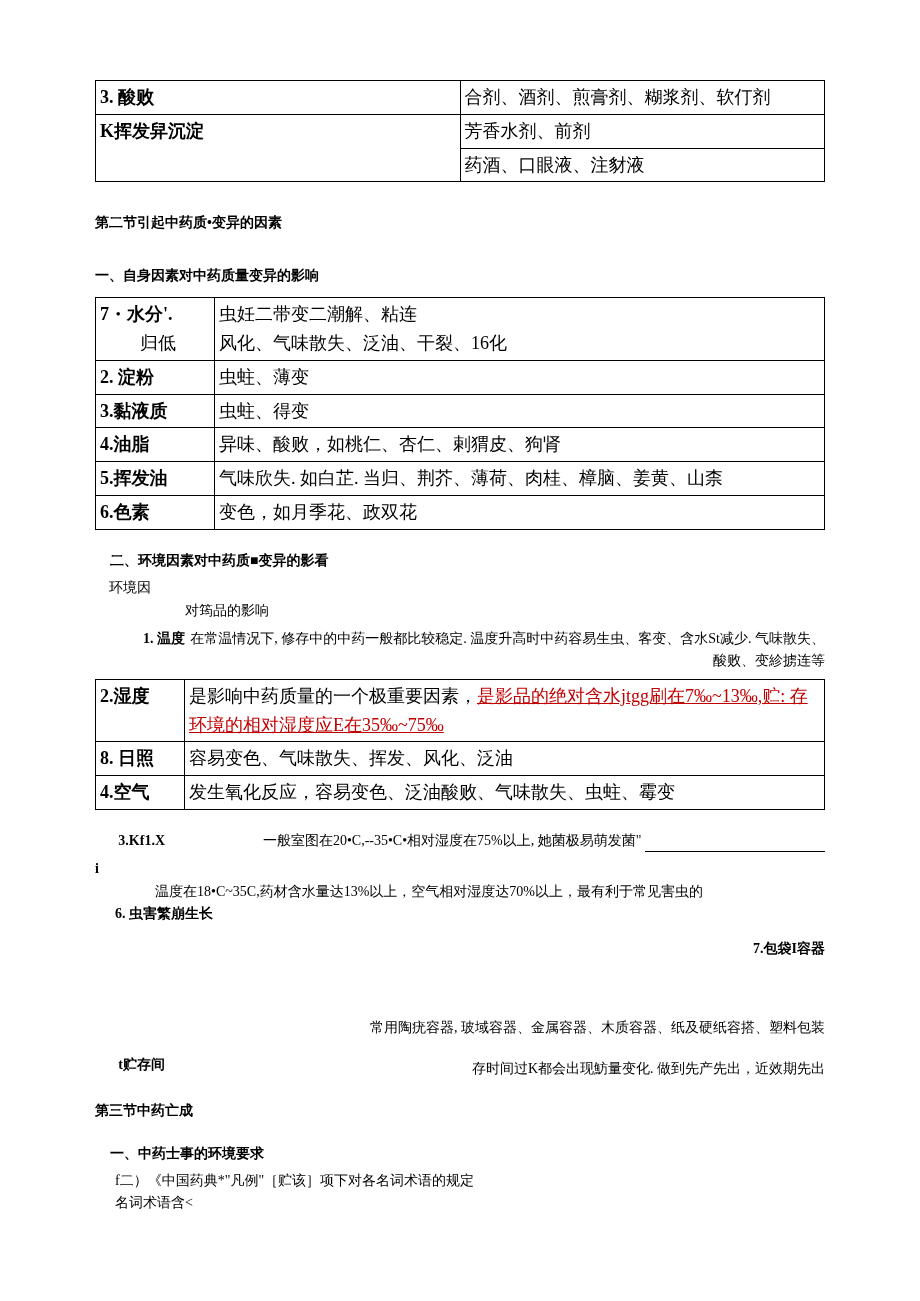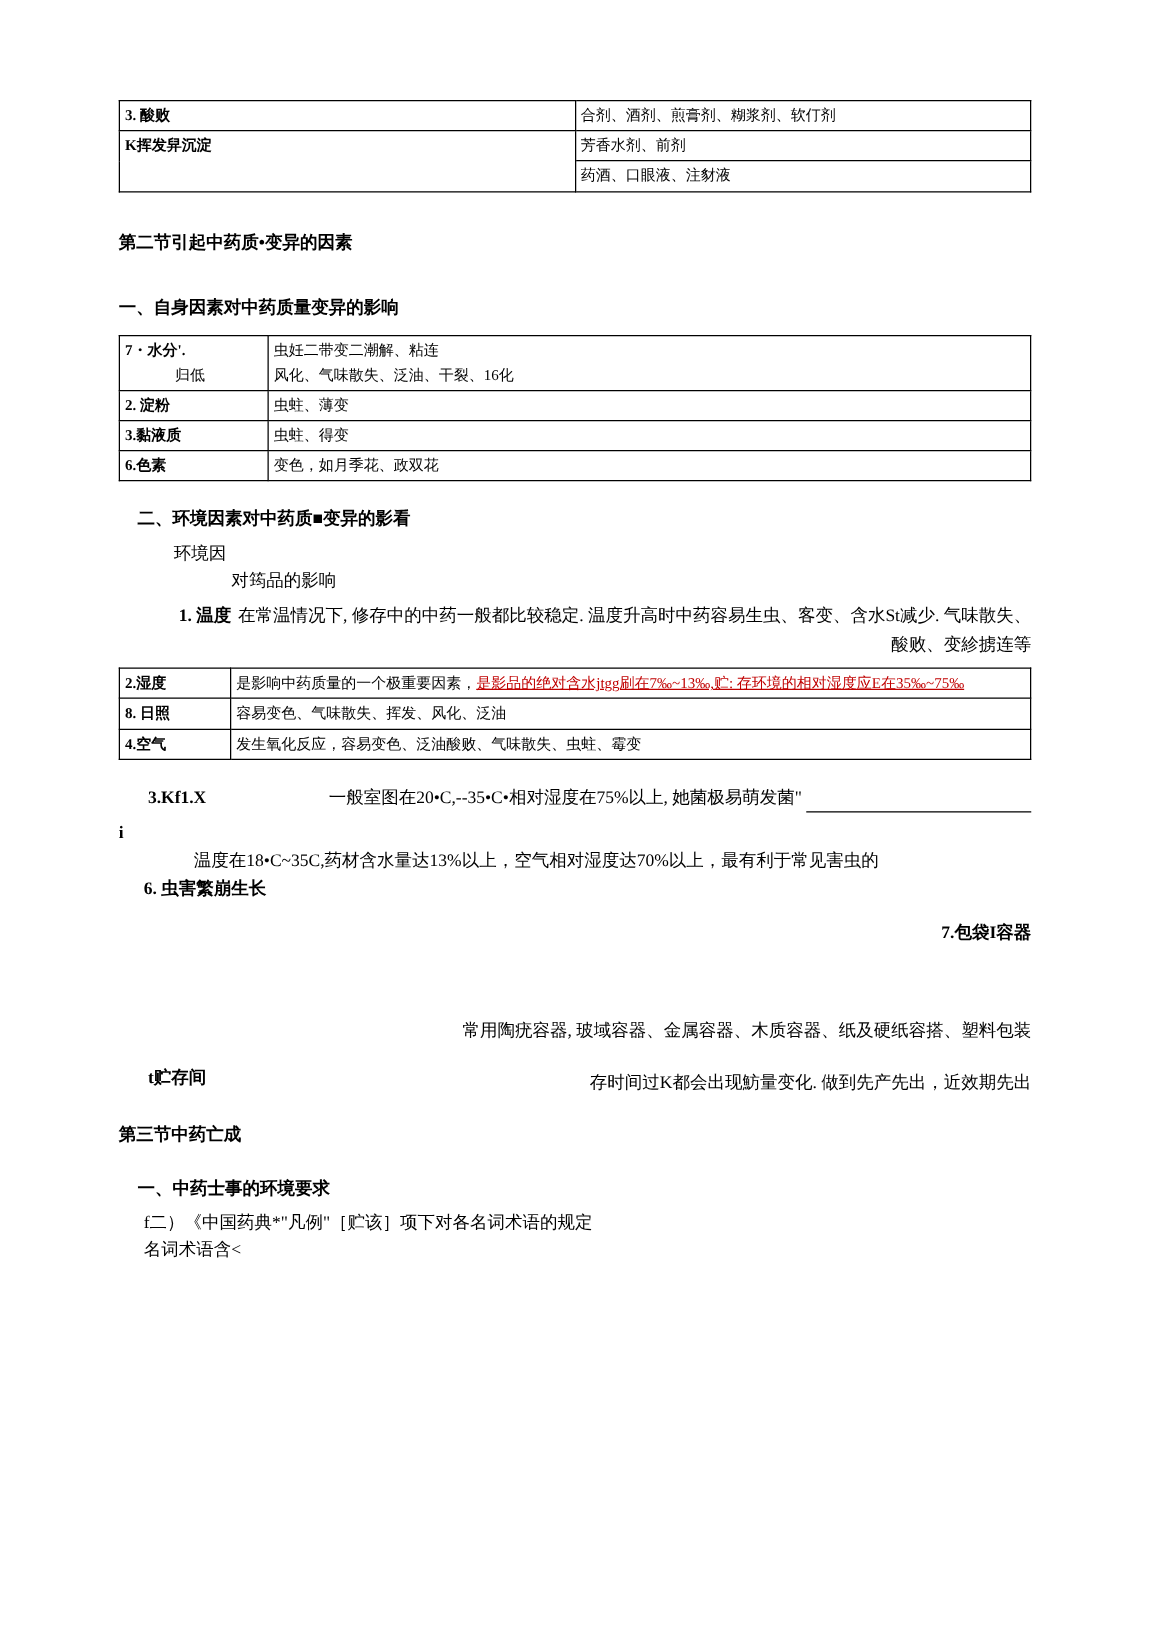--- a/index.html
+++ b/index.html
@@ -15,32 +15,32 @@
   }
   table {
     border-collapse: collapse;
     width: 100%;
     margin-bottom: 20px;
   }
   td {
     border: 1px solid #000;
     padding: 2px 4px;
     vertical-align: top;
-    font-size: 12px;
+    font-size: 18px;
   }
   .bold { font-weight: bold; }
   .section-title {
     font-weight: bold;
     margin: 30px 0 10px 0;
   }
   .sub-title {
     font-weight: bold;
     margin: 20px 0 5px 15px;
   }
-  .indent { margin-left: 44px; }
+  .indent { margin-left: 14px; }
   .red { color: #c00000; }
   .u { text-decoration: underline; }
   .row-flex { display: flex; margin: 6px 0; }
   .row-flex .lbl { flex: 0 0 90px; text-align: right; }
   .row-flex .txt { flex: 1; text-align: right; }
   .small-table td:first-child { width: 110px; }
   .env-table td:first-child { width: 80px; }
   .loose-block { margin-left: 15px; }
 </style>
 </head>
@@ -78,20 +78,28 @@
       <span>风化、气味散失、泛油、干裂、16化</span>
     </td>
   </tr>
   <tr>
     <td><span class="bold">2. 淀粉</span></td>
     <td>虫蛀、薄变</td>
   </tr>
   <tr>
     <td><span class="bold">3.黏液质</span></td>
     <td>虫蛀、得变</td>
+  </tr>
+  <tr>
+    <td><span class="bold">4.油脂</span></td>
+    <td>异味、酸败，如桃仁、杏仁、剌猬皮、狗肾</td>
+  </tr>
+  <tr>
+    <td><span class="bold">5.挥发油</span></td>
+    <td>气味欣失. 如白芷. 当归、荆芥、薄荷、肉桂、樟脑、姜黄、山柰</td>
   </tr>
   <tr>
     <td><span class="bold">6.色素</span></td>
     <td>变色，如月季花、政双花</td>
   </tr>
 </tbody>
   </table>
 
 <div class="sub-title">二、环境因素对中药质■变异的影看</div>
 <div class="indent">环境因</div>

